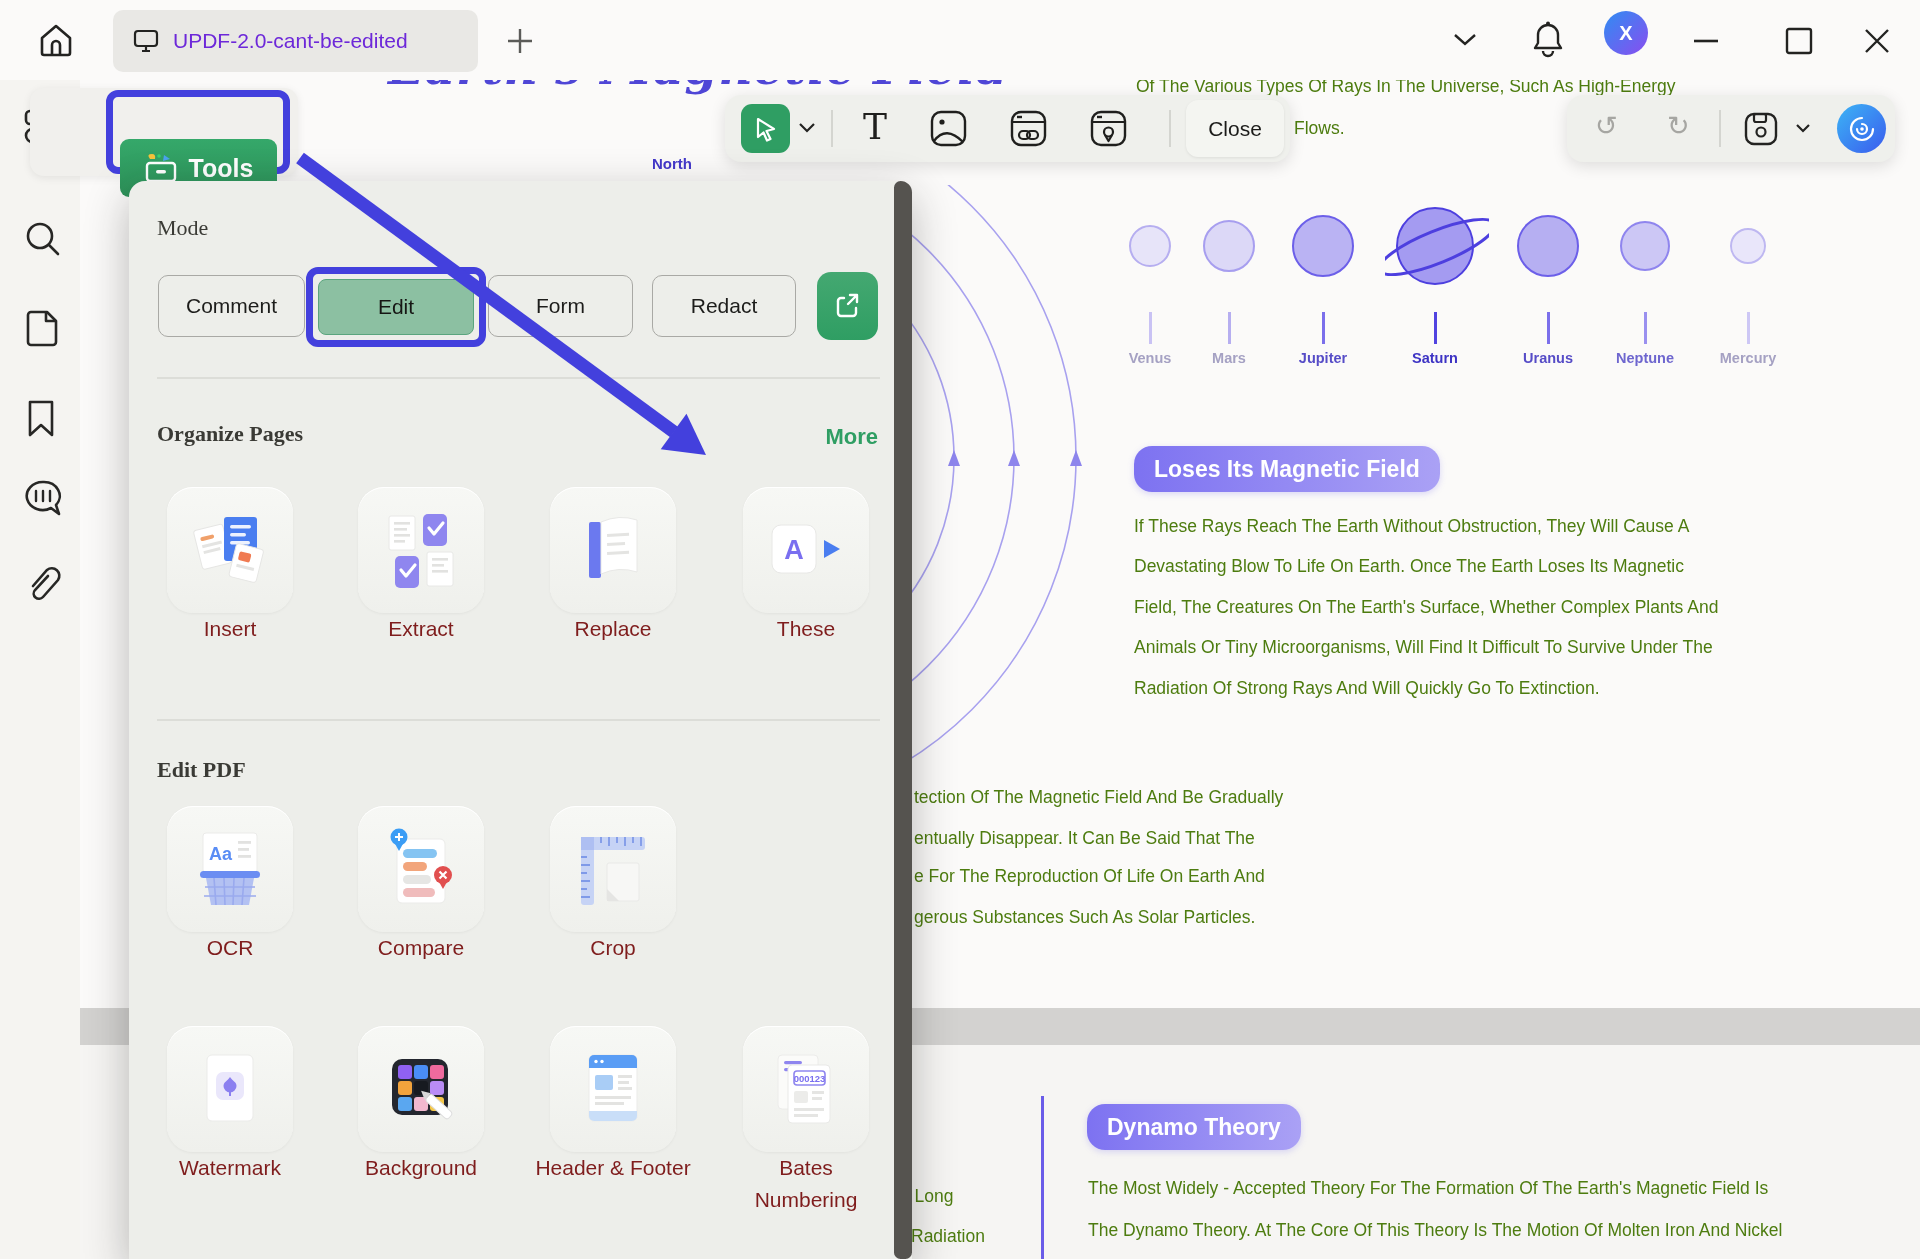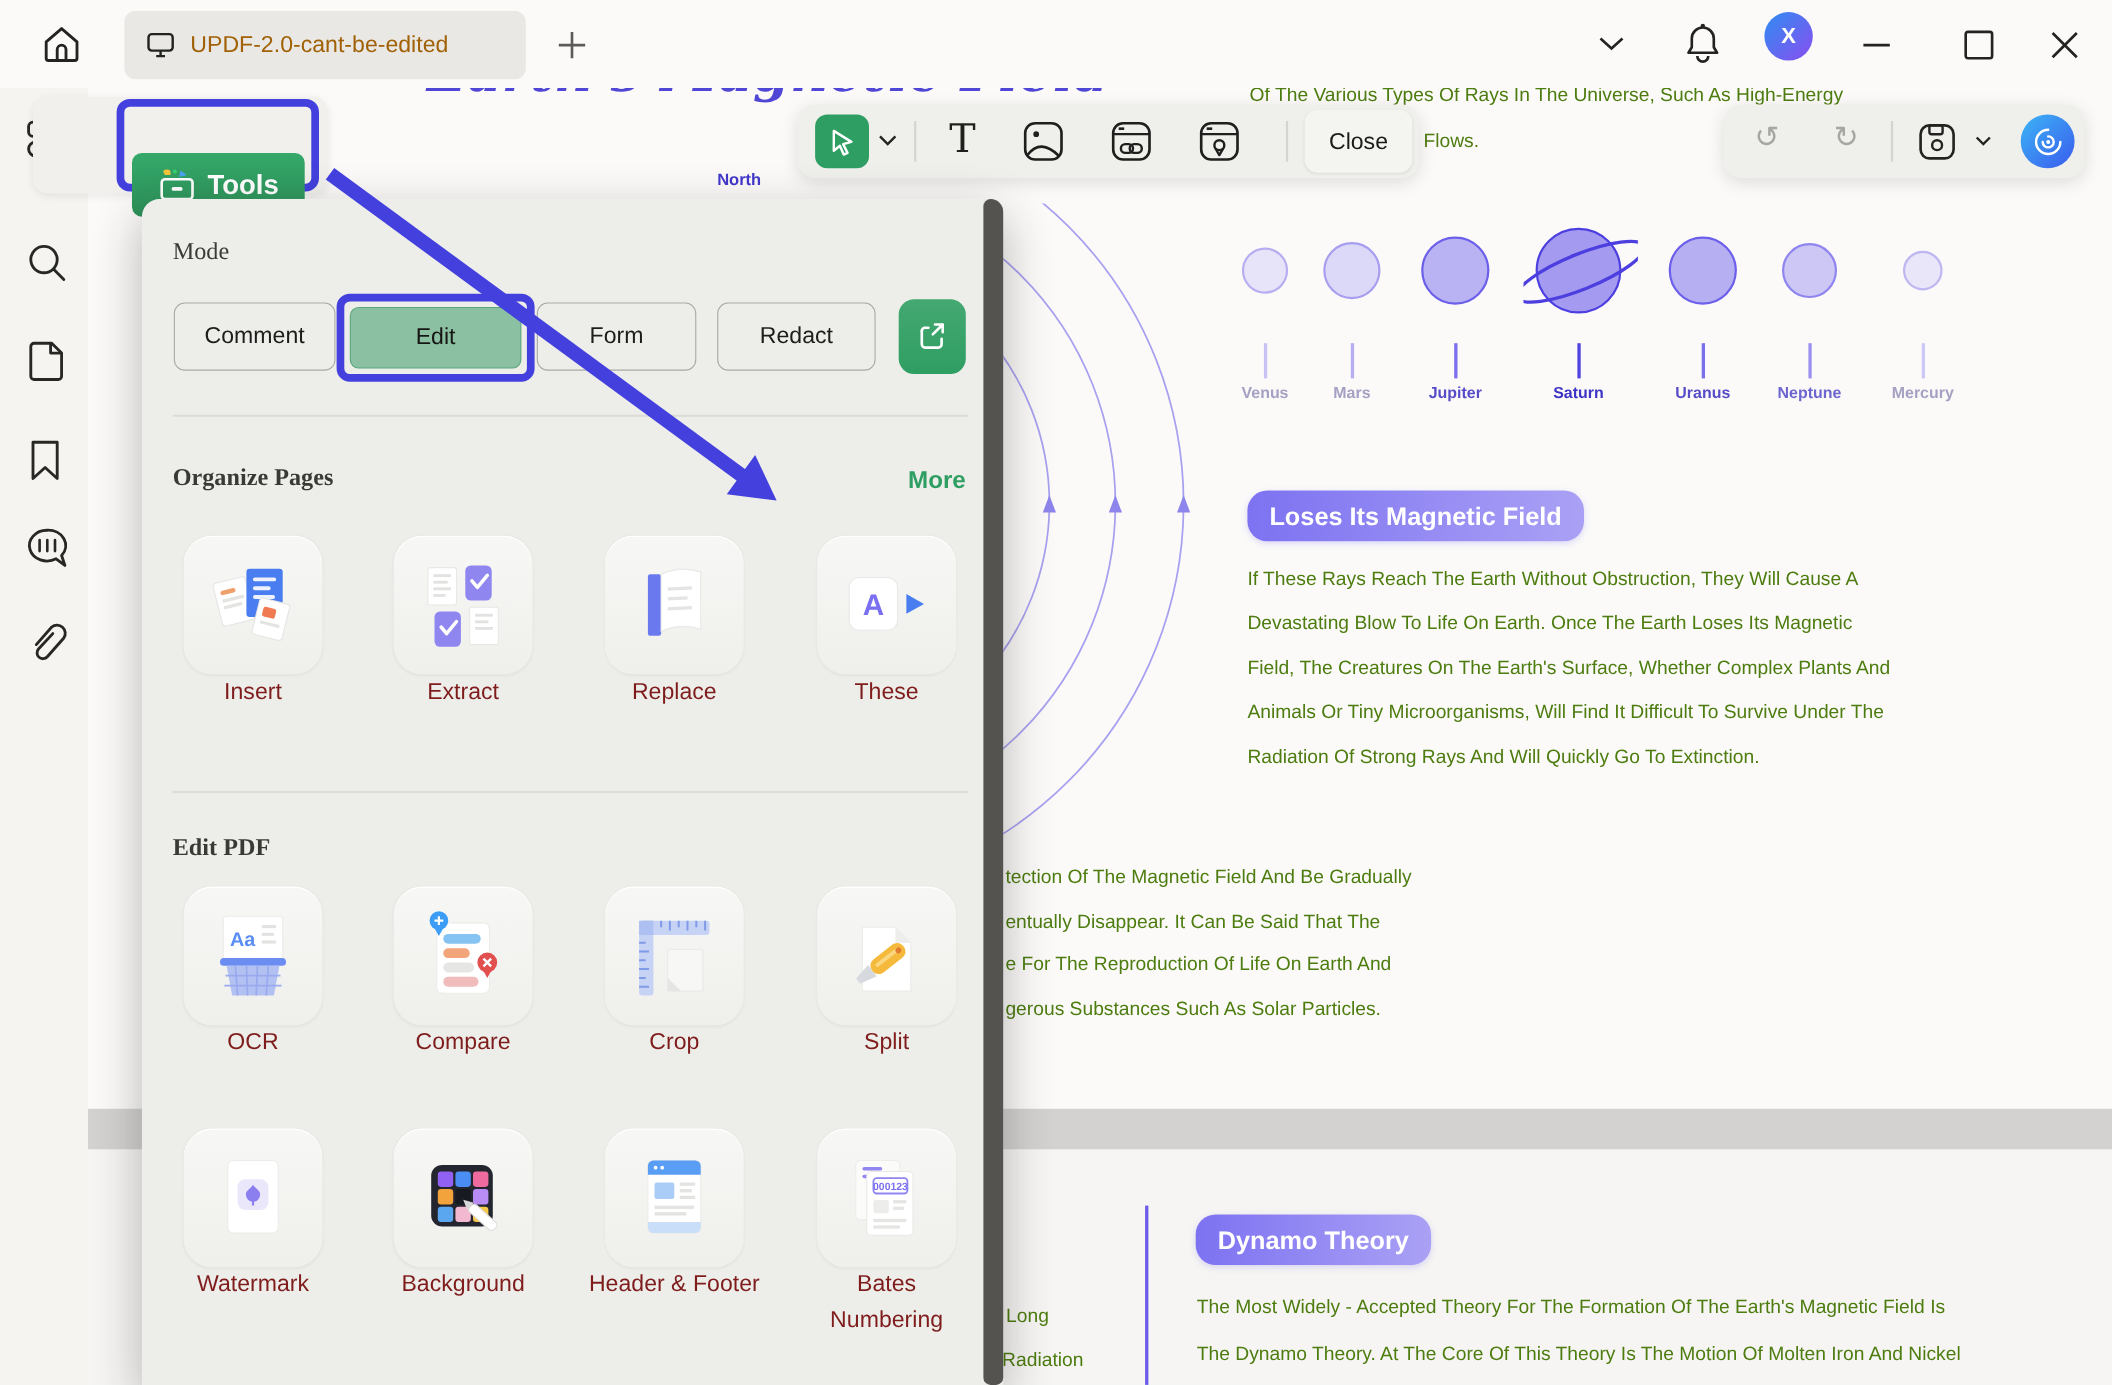--- a/index.html
+++ b/index.html
@@ -41,21 +41,21 @@
   .para div { height:40.4px; }
   .frag { z-index:2; }
   .vline2 { left:1041px; top:1096px; width:2.5px; height:163px; background:#6a5ce8; z-index:2; }
   .p2lines { left:1088px; top:1178px; z-index:2; }
   .p2lines div { height:42px; }
 
   
   .titlebar { left:0; top:0; width:1920px; height:80px; background:#fbfaf9; z-index:4; }
   .tab { left:113px; top:10px; width:365px; height:62px; background:#e9e8e5; border-radius:10px;
          display:flex; align-items:center; gap:14px; padding-left:20px; z-index:5; }
-  .tab-title { font-size:21px; color:#a16207; }
+  .tab-title { font-size:21px; color:#6d28d9; }
 
   
   .leftrail { left:0; top:80px; width:80px; height:1179px; background:#f5f4f1; z-index:4; }
   .railicon { position:absolute; left:23px; }
 
   
   .bar { background:#eff0ec; border-radius:16px; box-shadow:0 4px 16px rgba(0,0,0,.12); z-index:5; }
   .center-bar { left:725px; top:95px; width:565px; height:67px; }
   .right-bar  { left:1567px; top:95px; width:328px; height:67px; }
   .cursor-btn { left:16px; top:9px; width:49px; height:49px; background:#2f9e63; border-radius:11px;
@@ -456,35 +456,20 @@
           <rect x="6" y="10" width="13" height="13" fill="#aebff2"></rect>
           <g stroke="#7f9ae8" stroke-width="1.8">
             <path d="M26 10 v6 M34 10 v9 M42 10 v6 M50 10 v9 M58 10 v6 M66 10 v9"></path>
             <path d="M6 30 h6 M6 38 h9 M6 46 h6 M6 54 h9 M6 62 h6 M6 70 h9"></path>
           </g>
         </svg>
       </div>
       <div class="tlabel">Crop</div>
     </div>
 
-    <div class="tool" style="left:597px;top:625px">
-      <div class="tile">
-        <svg width="76" height="84">
-          <path d="M16 16 h30 l14 14 v44 h-44 z" fill="#fff" stroke="#ebebe9"></path>
-          <path d="M46 16 l14 14 h-14 z" fill="#ededeb"></path>
-          <g transform="rotate(-38 38 46)">
-            <polygon points="6,42 22,39 22,52 6,48" fill="#d6dade"></polygon>
-            <rect x="22" y="38" width="36" height="15" rx="7" fill="#f5b93c"></rect>
-            <rect x="27" y="42.5" width="24" height="3.5" rx="1.75" fill="#fad77e"></rect>
-            <circle cx="52" cy="45.5" r="2.6" fill="#e07b2f"></circle>
-          </g>
-        </svg>
-      </div>
-      <div class="tlabel">Split</div>
-    </div>
 
     <div class="tool" style="left:21px;top:845px">
       <div class="tile">
         <svg width="76" height="84">
           <rect x="15" y="8" width="46" height="66" rx="5" fill="#fff" stroke="#ebebe9"></rect>
           <rect x="24" y="25" width="28" height="28" rx="7" fill="#eae7fb"></rect>
           <path d="M38 30 c-3 4.5 -6.5 5 -6.5 9 a6.5 6.5 0 0 0 13 0 c0 -4 -3.5 -4.5 -6.5 -9 z" fill="#8b7ff0"></path>
           <path d="M38 44 v5" stroke="#8b7ff0" stroke-width="2"></path>
         </svg>
       </div>

